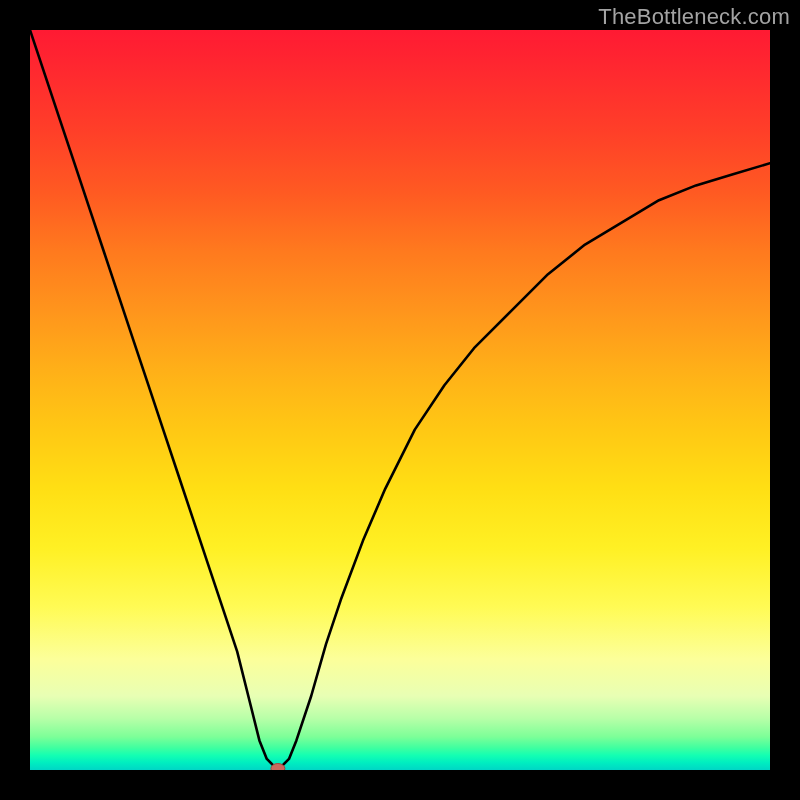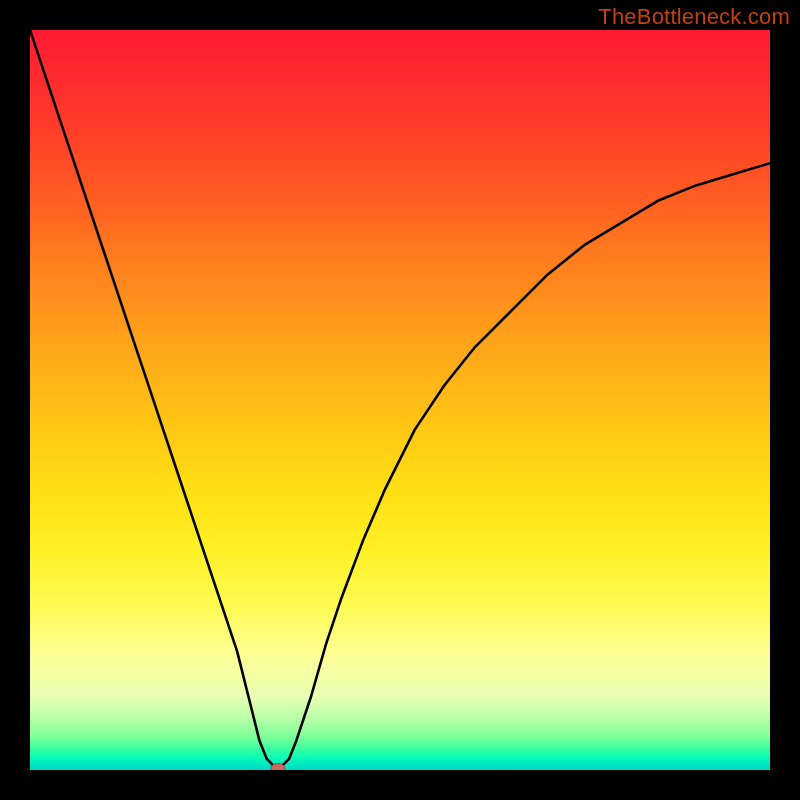--- a/index.html
+++ b/index.html
@@ -54,21 +54,21 @@
   .curve-svg {
     position: absolute;
     inset: 0;
     width: 100%;
     height: 100%;
   }
   .watermark {
     position: absolute;
     top: 4px;
     right: 10px;
-    color: #c2410c;
+    color: #a3a3a3;
     font-size: 22px;
     font-weight: 500;
     letter-spacing: 0.2px;
     user-select: none;
   }
 </style>
 </head>
 <body>
 
 <div class="frame">

